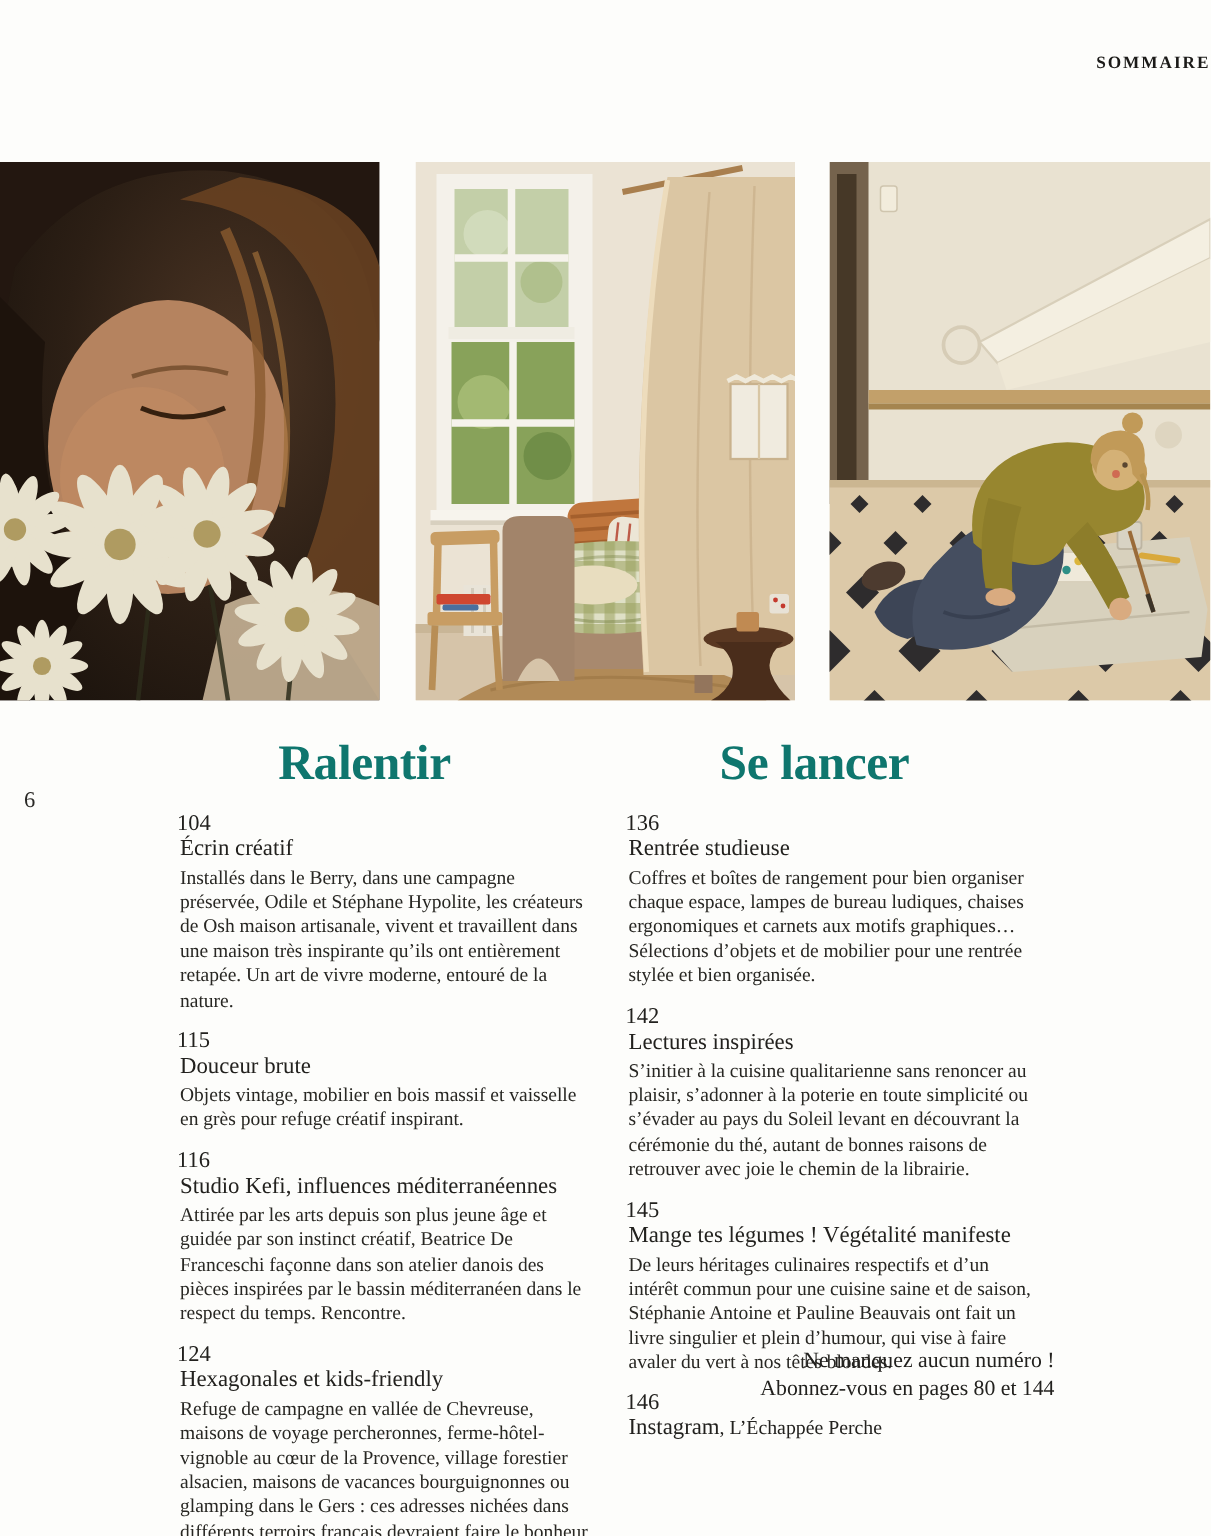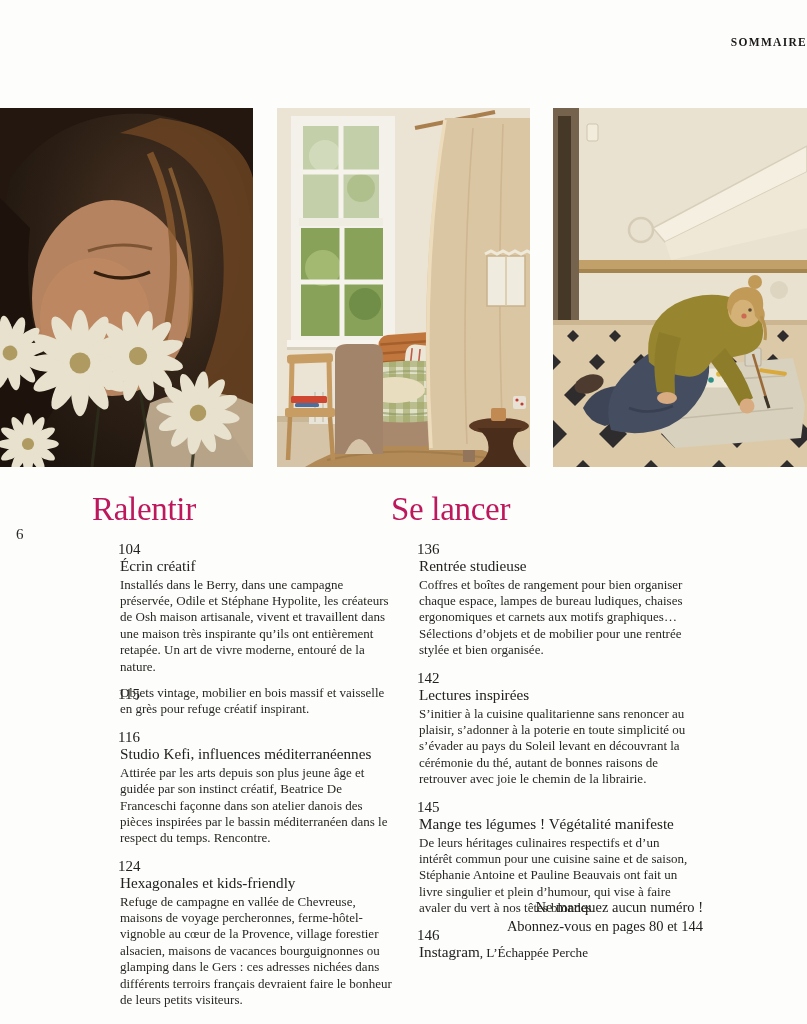--- a/index.html
+++ b/index.html
@@ -24,22 +24,22 @@
   .photo-strip figure{margin:0;padding:0;height:359px;}
   .photo-strip figure:nth-child(1){width:253px;}
   .photo-strip figure:nth-child(2){width:253px;}
   .photo-strip figure:nth-child(3){width:254px;}
   .photo-strip svg{display:block;width:100%;height:100%;}
   .folio{position:absolute;left:16px;top:526px;font-size:15px;color:#2a2926;}
   .col{position:absolute;top:492px;}
   .col-left{left:92px;width:302px;}
   .col-right{left:391px;width:304px;}
   .col h2{
-    font-size:33px;font-weight:400;margin:0 0 13px;
-    letter-spacing:-0.3px;color:#be185d;line-height:1.05;
+    font-size:33px;font-weight:700;margin:0 0 13px;
+    letter-spacing:-0.3px;color:#0f766e;line-height:1.05;text-align:center;
   }
   .entry{display:grid;grid-template-columns:28px 1fr;margin:0 0 10px;}
   .num{font-size:15px;line-height:1.32;color:#22211e;margin-left:26px;}
   .t{
     font-size:15.2px;font-weight:400;margin:16px 0 1px;
     line-height:1.32;white-space:nowrap;color:#22211e;
   }
   .t .suffix{font-size:13.2px;}
   .d{font-size:13px;line-height:1.26;margin:0;color:#282723;font-family:Liberation Serif, serif;}
   .subscribe{
@@ -297,20 +297,21 @@
       <span class="num">104</span>
       <div class="entry-body">
         <h3 class="t">Écrin créatif</h3>
         <p class="d">Installés dans le Berry, dans une campagne préservée, Odile et Stéphane Hypolite, les créateurs de Osh maison artisanale, vivent et travaillent dans une maison très inspirante qu’ils ont entièrement retapée. Un art de vivre moderne, entouré de la nature.</p>
       </div>
     </article>
 
     <article class="entry">
       <span class="num">115</span>
       <div class="entry-body">
+        <h3 class="t">Douceur brute</h3>
         <p class="d">Objets vintage, mobilier en bois massif et vaisselle en grès pour refuge créatif inspirant.</p>
       </div>
     </article>
 
     <article class="entry">
       <span class="num">116</span>
       <div class="entry-body">
         <h3 class="t">Studio Kefi, influences méditerranéennes</h3>
         <p class="d">Attirée par les arts depuis son plus jeune âge et guidée par son instinct créatif, Beatrice De Franceschi façonne dans son atelier danois des pièces inspirées par le bassin méditerranéen dans le respect du temps. Rencontre.</p>
       </div>

